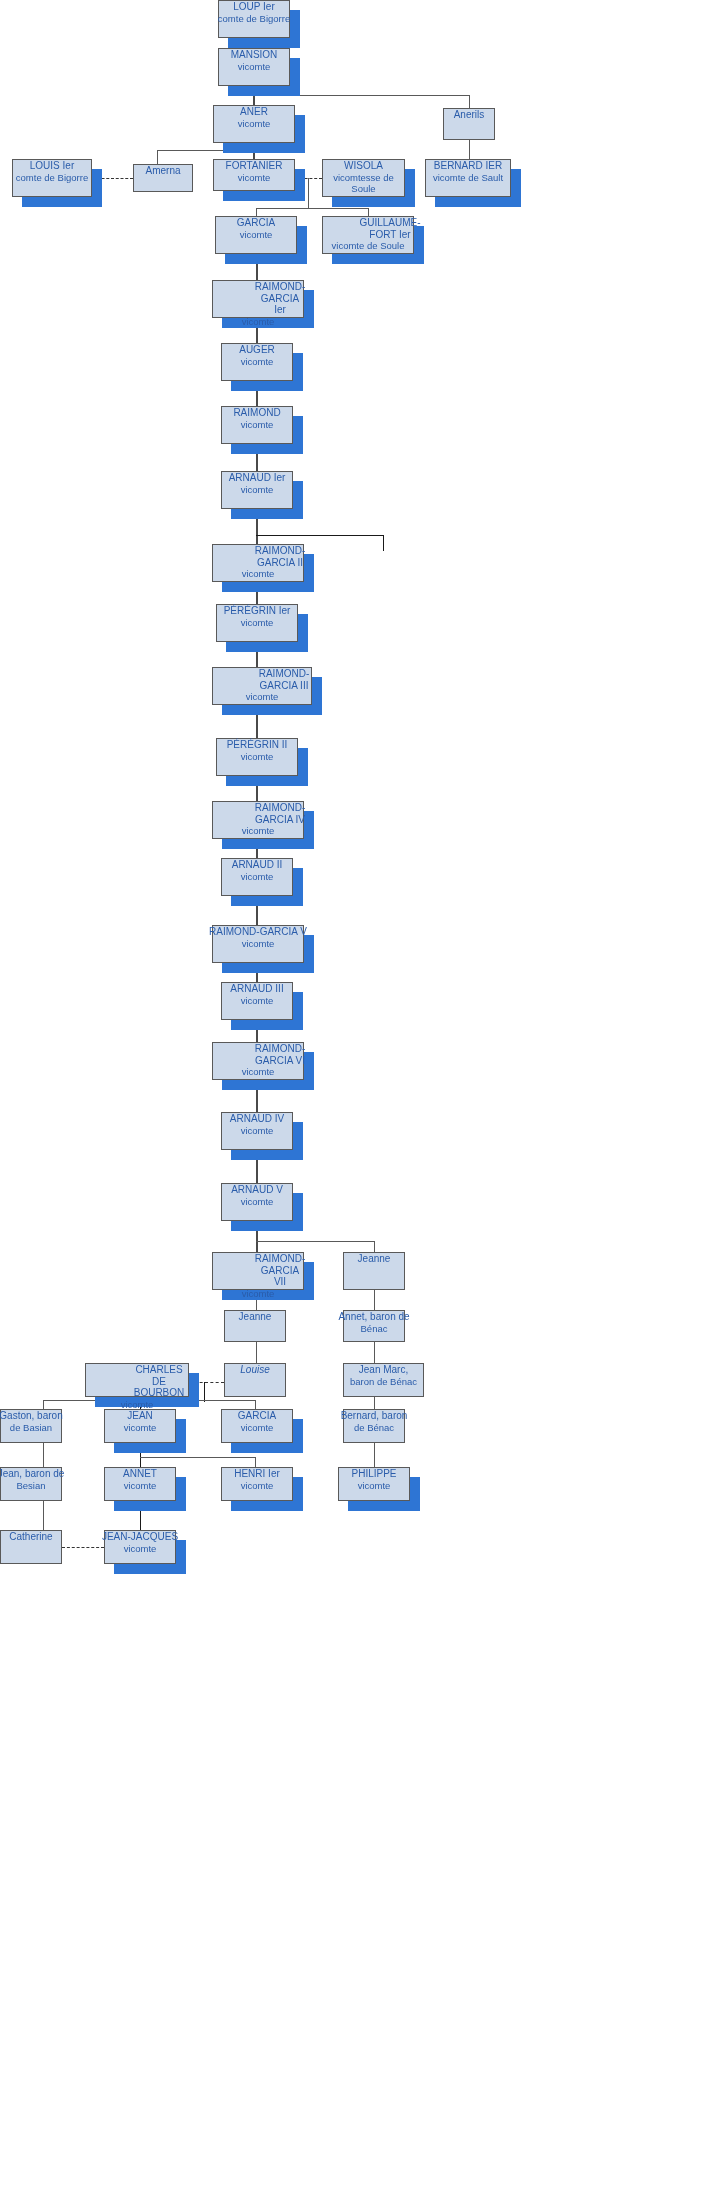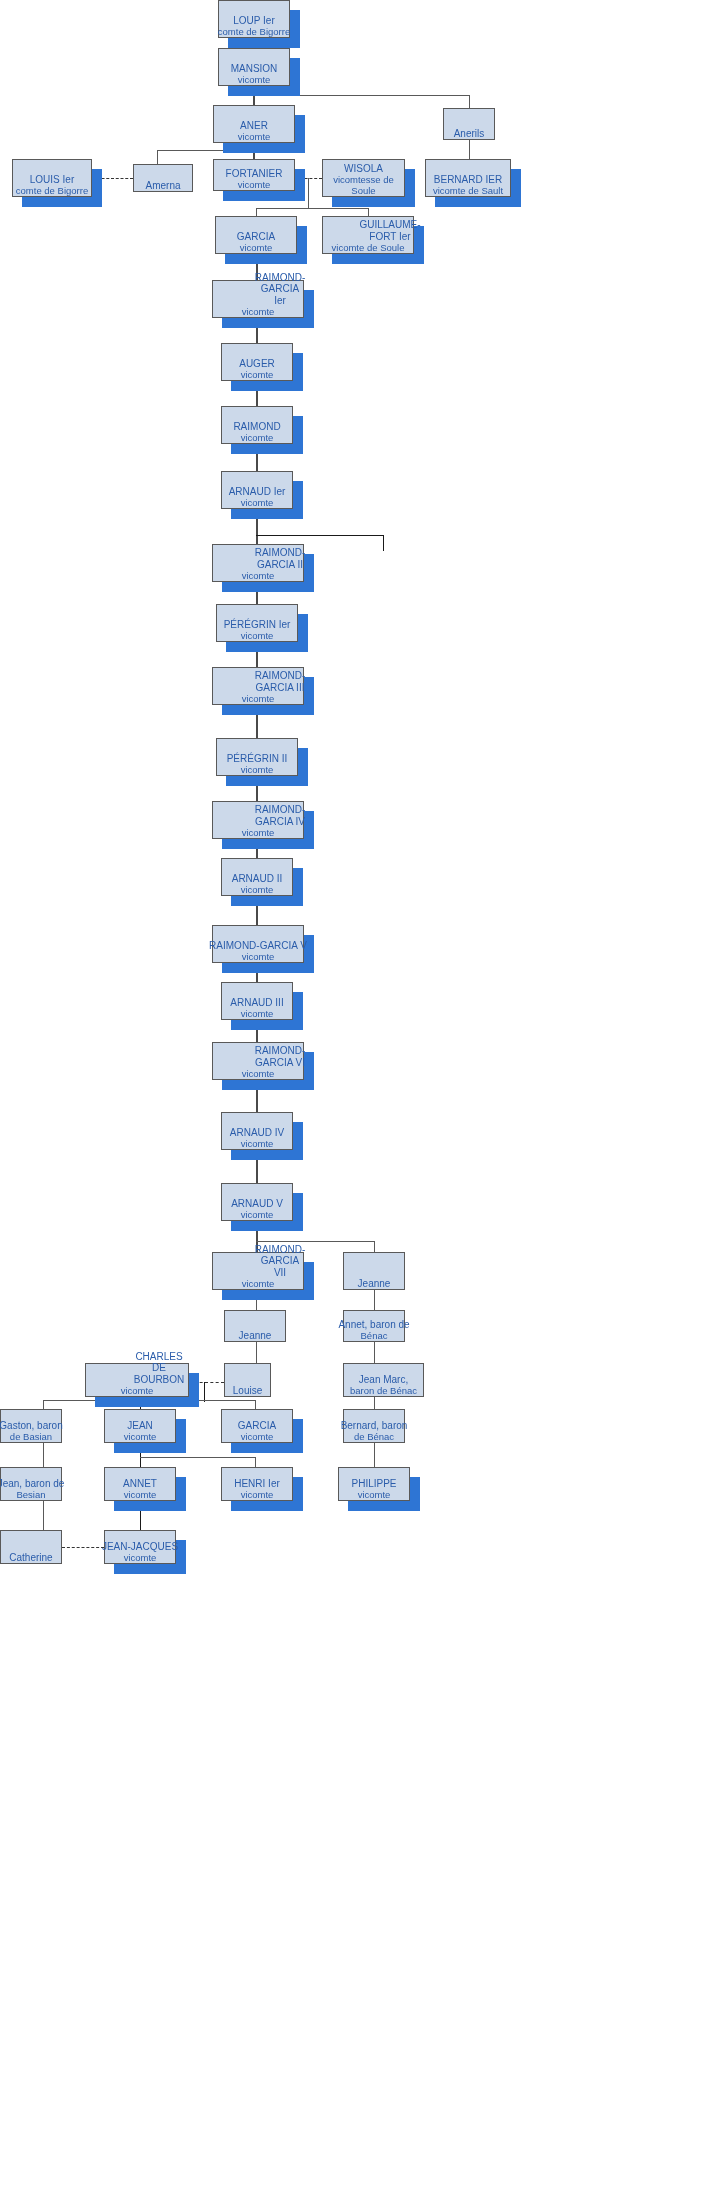--- a/index.html
+++ b/index.html
@@ -18,21 +18,21 @@
 
   
   .node{position:absolute;box-sizing:border-box;}
   .node .shadow{
     position:absolute;left:10px;top:10px;width:100%;height:100%;
     background:#2e75d4;
   }
   .node .box{
     position:absolute;left:0;top:0;width:100%;height:100%;
     background:#ccd9ea;border:1px solid #595959;
-    display:flex;flex-direction:column;align-items:center;justify-content:flex-end;
+    display:flex;flex-direction:column;align-items:center;justify-content:flex-start;
     box-sizing:border-box;
   }
   .node .name{
     color:#2a5caa;font-size:10px;line-height:11.5px;text-align:center;
     padding:0 2px;white-space:nowrap;
   }
   .node .name.wrap{white-space:normal;margin-left:44px;}
   .node .sub{
     color:#2a5caa;font-size:9.5px;line-height:11px;text-align:center;
     padding:0 2px;white-space:nowrap;
@@ -232,21 +232,21 @@
           <div class="sub">vicomte</div>
         </div>
       </div>
       <div class="node" style="left: 216px; top: 604px; width: 82px; height: 38px;">
         <div class="shadow"></div>
         <div class="box">
           <div class="name">PÉRÉGRIN Ier</div>
           <div class="sub">vicomte</div>
         </div>
       </div>
-      <div class="node" style="left: 212px; top: 667px; width: 92px; height: 38px;">
+      <div class="node" style="left: 212px; top: 667px; width: 100px; height: 38px;">
         <div class="shadow"></div>
         <div class="box">
           <div class="name wrap">RAIMOND-GARCIA III</div>
           <div class="sub">vicomte</div>
         </div>
       </div>
       <div class="node" style="left: 216px; top: 738px; width: 82px; height: 38px;">
         <div class="shadow"></div>
         <div class="box">
           <div class="name">PÉRÉGRIN II</div>
@@ -325,21 +325,21 @@
           <div class="sub">Bénac</div>
         </div>
       </div>
       <div class="node" style="left: 85px; top: 1363px; width: 104px; height: 34px;">
         <div class="shadow"></div>
         <div class="box">
           <div class="name wrap">CHARLES DE BOURBON</div>
           <div class="sub">vicomte</div>
         </div>
       </div>
-      <div class="node noshadow" style="left: 224px; top: 1363px; width: 47px; height: 34px;">
+      <div class="node noshadow" style="left: 224px; top: 1363px; width: 62px; height: 34px; font-style: italic;">
         <div class="box">
           <div class="name">Louise</div>
         </div>
       </div>
       <div class="node noshadow" style="left: 343px; top: 1363px; width: 81px; height: 34px;">
         <div class="box">
           <div class="name">Jean Marc,</div>
           <div class="sub">baron de Bénac</div>
         </div>
       </div>

